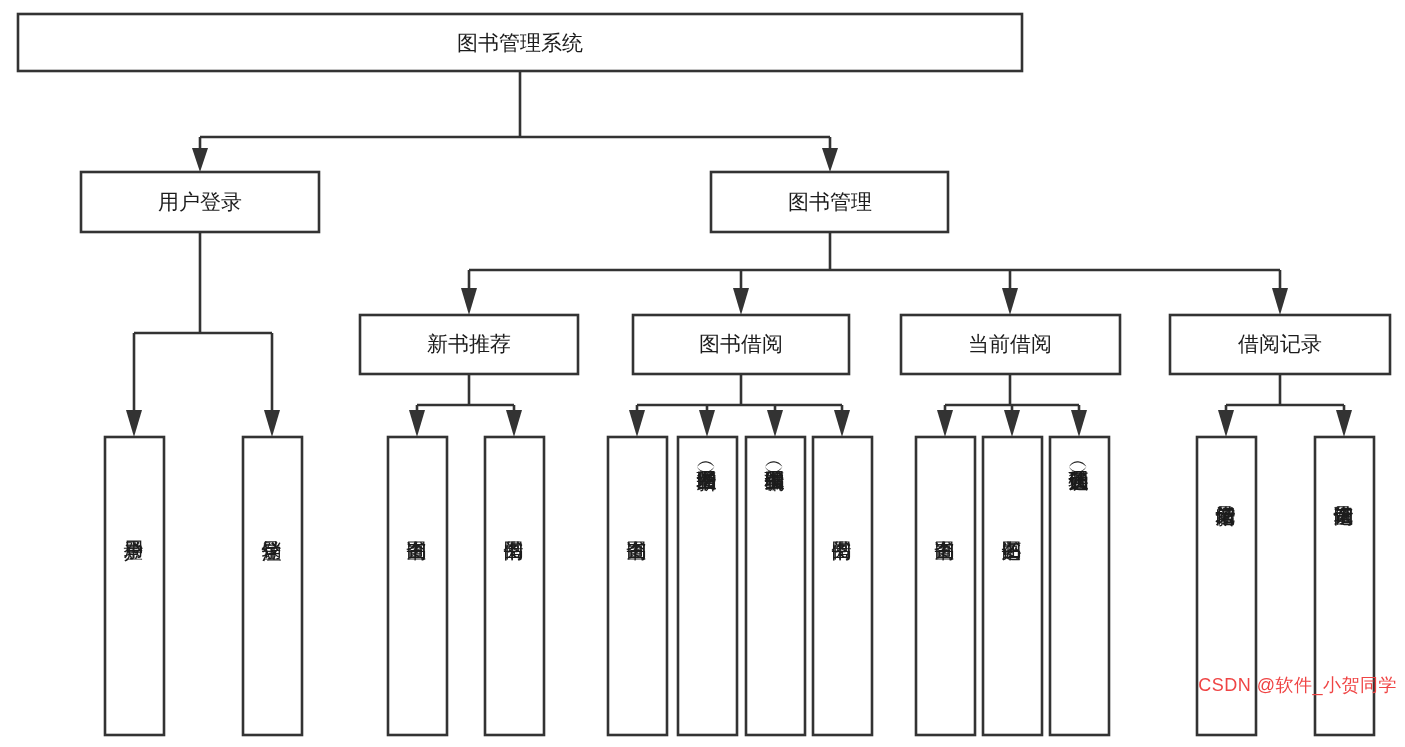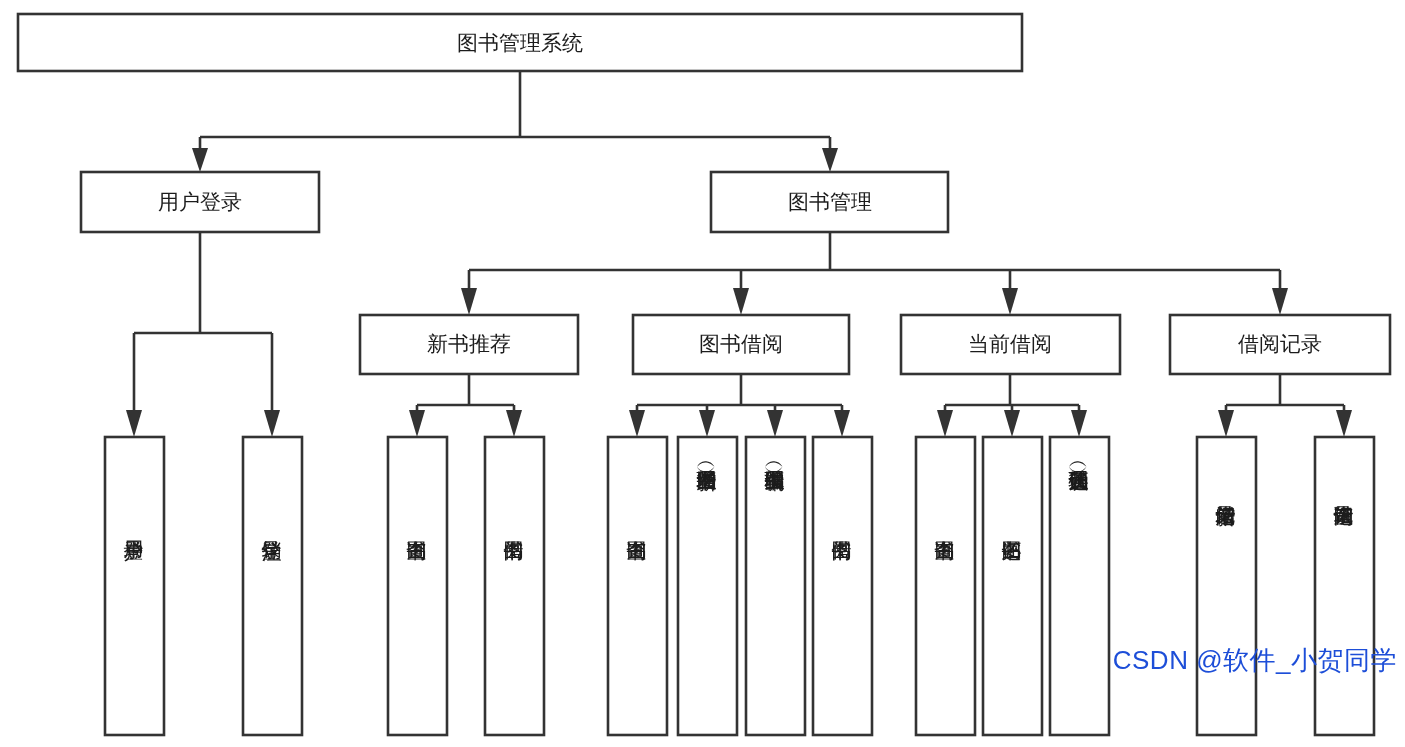--- a/index.html
+++ b/index.html
@@ -46,24 +46,24 @@
     stroke-width: 2.6;
     fill: none;
   }
   .arrow-head {
     fill: #333333;
     stroke: none;
   }
   .watermark {
     position: absolute;
     right: 8px;
-    bottom: 20px;
-    font-family: "Liberation Sans", "DejaVu Sans", sans-serif;
-    font-size: 26px;
-    color: #1d4ed8;
+    bottom: 1px;
+    font-family: "Liberation Sans", "DejaVu Sans", sans-serif;
+    font-size: 18px;
+    color: #ef4444;
     letter-spacing: 0.5px;
     white-space: nowrap;
     user-select: none;
   }
 </style>
 </head>
 <body>
 
 <div id="diagram-root">
 

